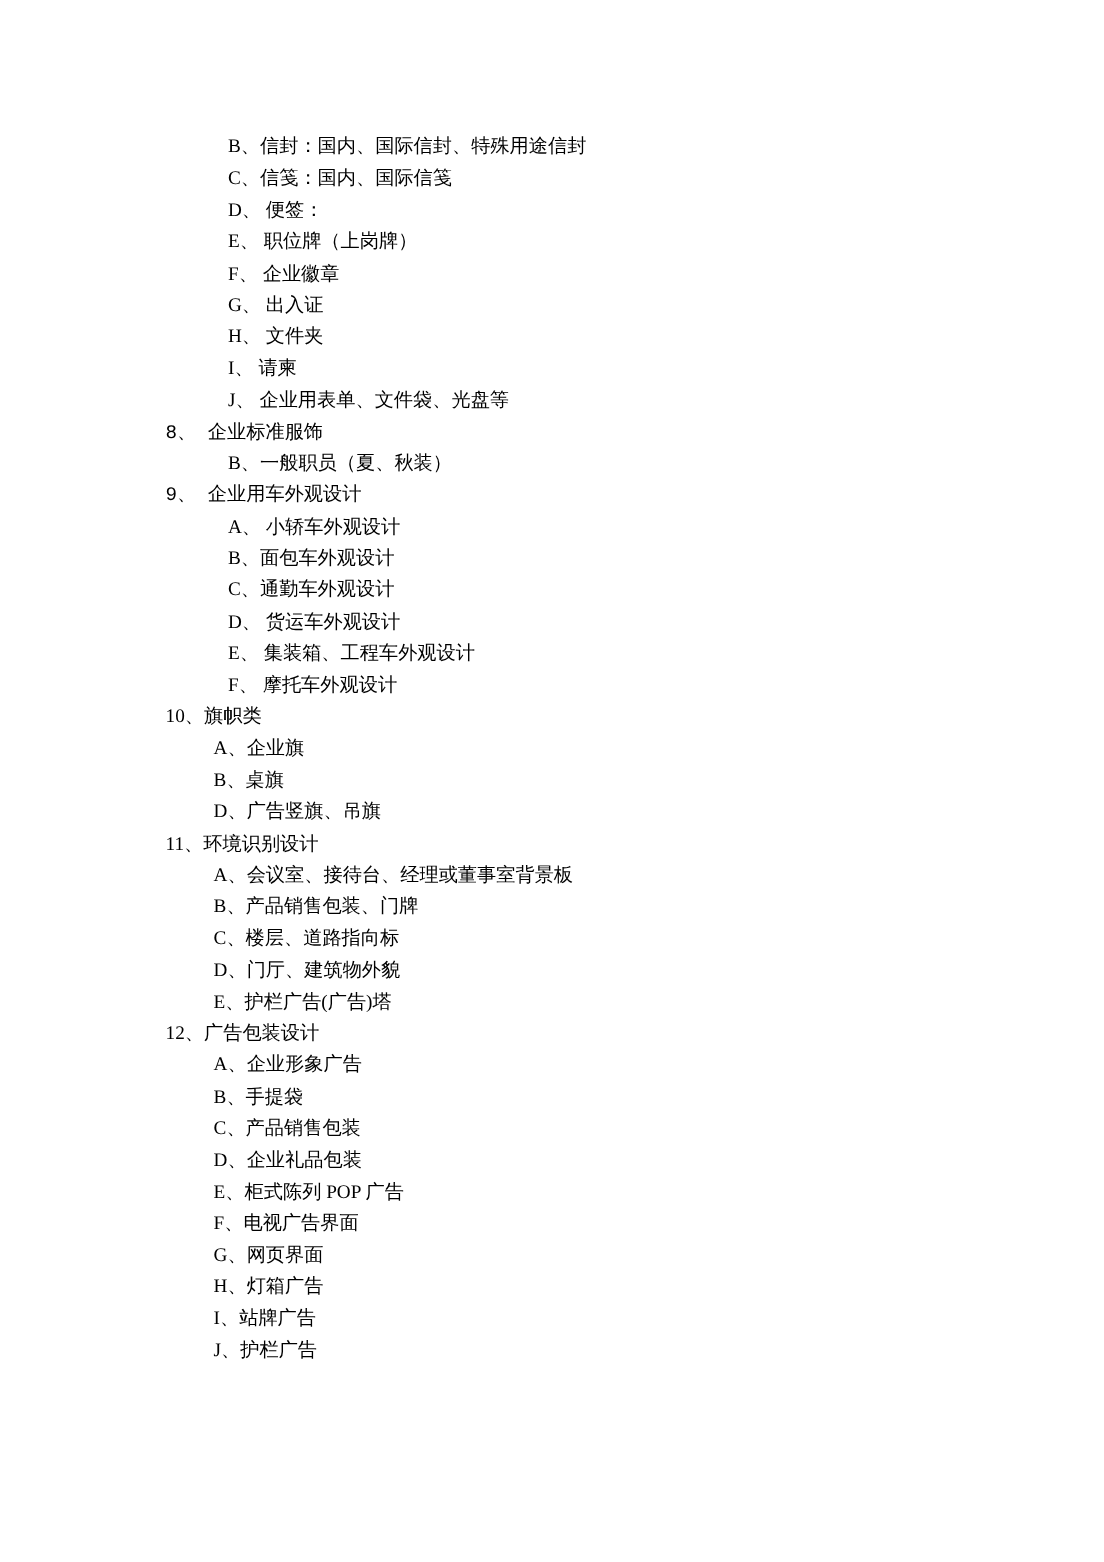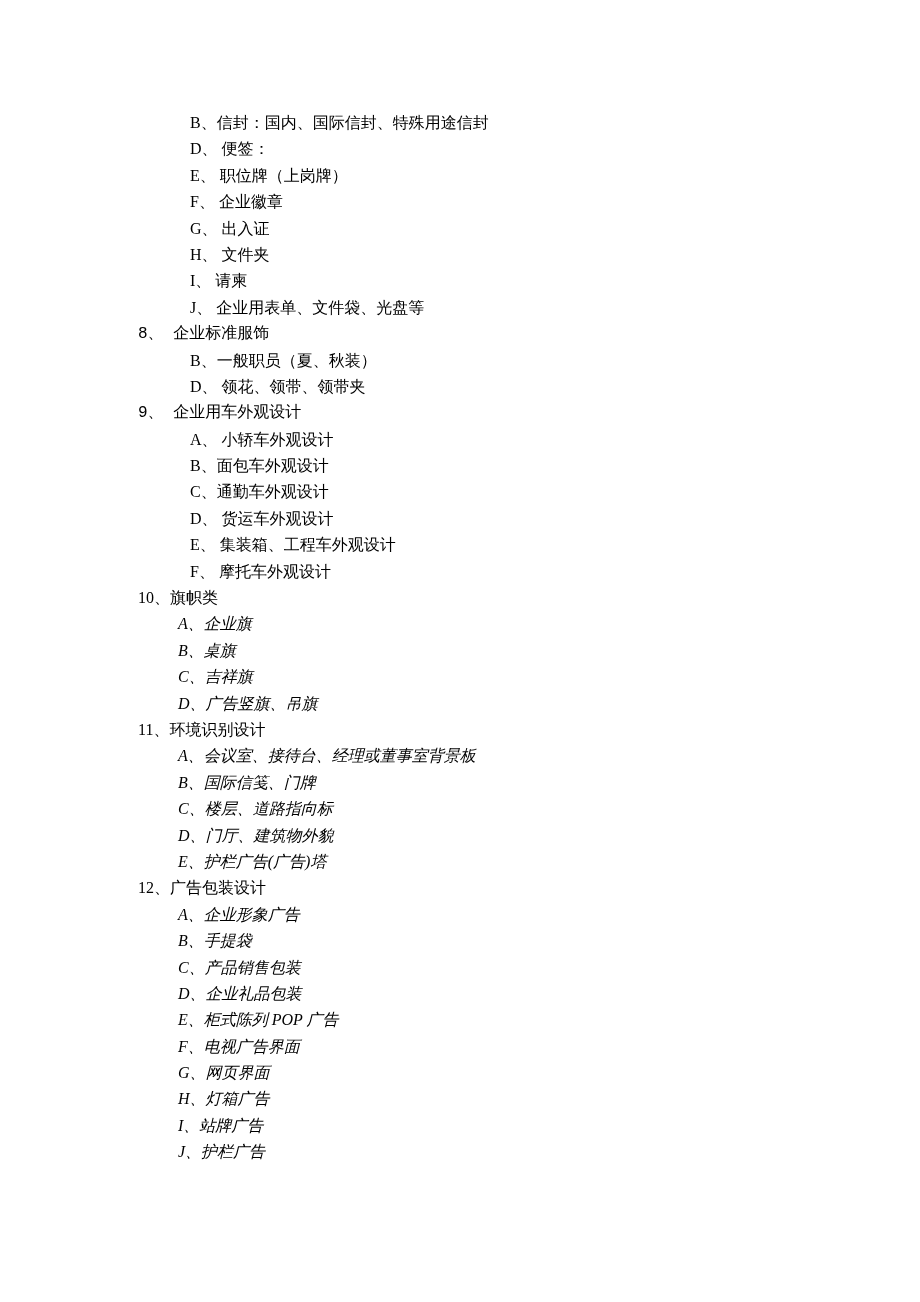--- a/index.html
+++ b/index.html
@@ -25,53 +25,51 @@
     }
     .section-header {
       padding-left: 0;
       font-family: Liberation Mono, monospace;
     }
     .section-10-11-12 {
       padding-left: 0;
     }
     .sub-item-10 {
       padding-left: 40px;
-      font-style: italic;
     }
   </style>
 </head>
 <body>
 
 <div class="content" id="content-root">
     <div class="sub-item">B、信封：国内、国际信封、特殊用途信封</div>
+    <div class="sub-item">C、信笺：国内、国际信笺</div>
     <div class="sub-item">D、 便签：</div>
     <div class="sub-item">E、 职位牌（上岗牌）</div>
     <div class="sub-item">F、 企业徽章</div>
     <div class="sub-item">G、 出入证</div>
     <div class="sub-item">H、 文件夹</div>
     <div class="sub-item">I、 请柬</div>
     <div class="sub-item">J、 企业用表单、文件袋、光盘等</div>
     <div class="section-header">8、 企业标准服饰</div>
     <div class="sub-item">B、一般职员（夏、秋装）</div>
-    <div class="sub-item">D、 领花、领带、领带夹</div>
     <div class="section-header">9、 企业用车外观设计</div>
     <div class="sub-item">A、 小轿车外观设计</div>
     <div class="sub-item">B、面包车外观设计</div>
     <div class="sub-item">C、通勤车外观设计</div>
     <div class="sub-item">D、 货运车外观设计</div>
     <div class="sub-item">E、 集装箱、工程车外观设计</div>
     <div class="sub-item">F、 摩托车外观设计</div>
     <div class="section-10-11-12">10、旗帜类</div>
     <div class="sub-item-10">A、企业旗</div>
     <div class="sub-item-10">B、桌旗</div>
-    <div class="sub-item-10">C、吉祥旗</div>
     <div class="sub-item-10">D、广告竖旗、吊旗</div>
     <div class="section-10-11-12">11、环境识别设计</div>
     <div class="sub-item-10">A、会议室、接待台、经理或董事室背景板</div>
-    <div class="sub-item-10">B、国际信笺、门牌</div>
+    <div class="sub-item-10">B、产品销售包装、门牌</div>
     <div class="sub-item-10">C、楼层、道路指向标</div>
     <div class="sub-item-10">D、门厅、建筑物外貌</div>
     <div class="sub-item-10">E、护栏广告(广告)塔</div>
     <div class="section-10-11-12">12、广告包装设计</div>
     <div class="sub-item-10">A、企业形象广告</div>
     <div class="sub-item-10">B、手提袋</div>
     <div class="sub-item-10">C、产品销售包装</div>
     <div class="sub-item-10">D、企业礼品包装</div>
     <div class="sub-item-10">E、柜式陈列 POP 广告</div>
     <div class="sub-item-10">F、电视广告界面</div>

